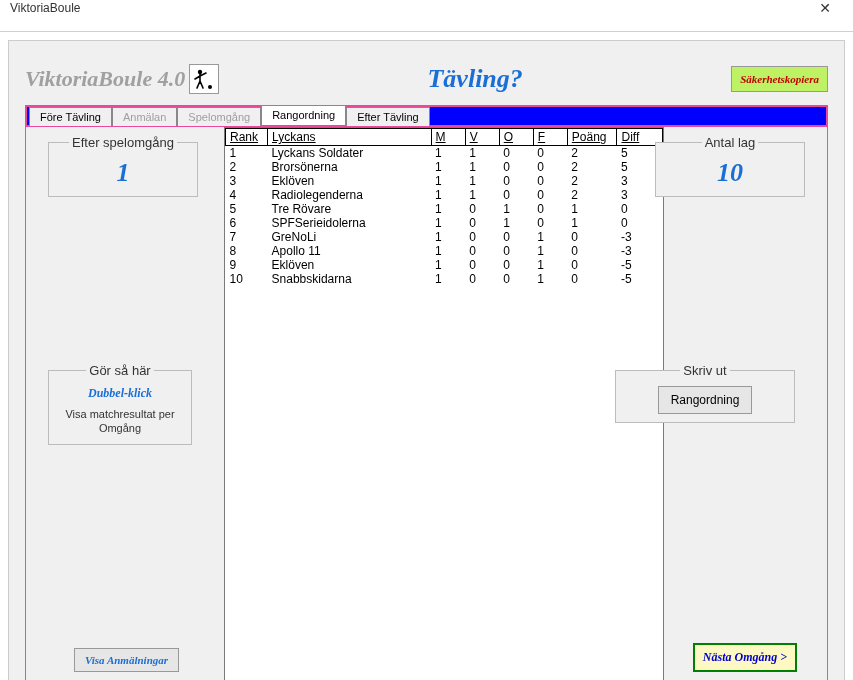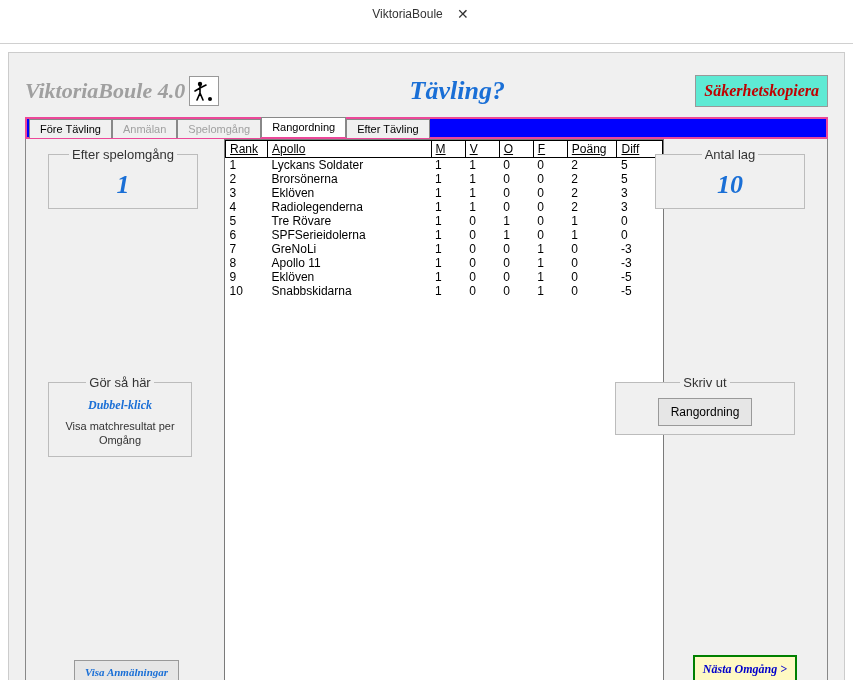--- a/index.html
+++ b/index.html
@@ -6,26 +6,26 @@
   body {
     margin: 0;
     font-family: "Segoe UI", Tahoma, sans-serif;
     font-size: 12px;
     background: #fff;
     width: 853px;
     height: 680px;
     overflow: hidden;
   }
   .titlebar {
-    height: 44px;
+    height: 32px;
     background: #fff;
     border-bottom: 1px solid #d0d0d0;
     display: flex;
     align-items: center;
-    justify-content: center;
+    justify-content: space-between;
     padding: 0 8px 16px 10px;
   }
   .titlebar-title { font-size: 12px; color: #333; }
   .titlebar-close {
     width: 40px; height: 22px;
     display: flex; align-items: center; justify-content: center;
     font-size: 14px; color: #333;
     cursor: pointer;
   }
 
@@ -63,27 +63,27 @@
   .center-title {
     font-family: Georgia, "Times New Roman", serif;
     font-size: 26px;
     font-style: italic;
     font-weight: bold;
     color: #1a6fd6;
     text-align: center;
     flex: 1;
   }
   .backup-btn {
-    background: #5eead4;
+    background: #bef264;
     border: 1px solid #999;
     color: #c00000;
     font-family: Georgia, serif;
     font-style: italic;
     font-weight: bold;
-    font-size: 16px;
+    font-size: 11px;
     padding: 6px 8px;
     cursor: pointer;
   }
 
   .tabstrip {
     height: 22px;
     background: #0000ff;
     border: 2px solid #ec4899;
     display: flex;
     align-items: flex-end;
@@ -305,21 +305,21 @@
       <div class="howto-text">Visa matchresultat per Omgång</div>
     </fieldset>
 
     <button class="btn btn-blue-text btn-left">Visa Anmälningar</button>
 
     <div class="center-panel">
       <table class="ranking">
         <thead>
           <tr>
             <th class="col-rank">Rank</th>
-            <th class="col-name">Apollo</th>
+            <th class="col-name">Lyckans</th>
             <th class="col-num">M</th>
             <th class="col-num">V</th>
             <th class="col-num">O</th>
             <th class="col-num">F</th>
             <th class="col-poang">Poäng</th>
             <th class="col-diff">Diff</th>
           </tr>
         </thead>
         <tbody id="ranking-body">
             <tr>

